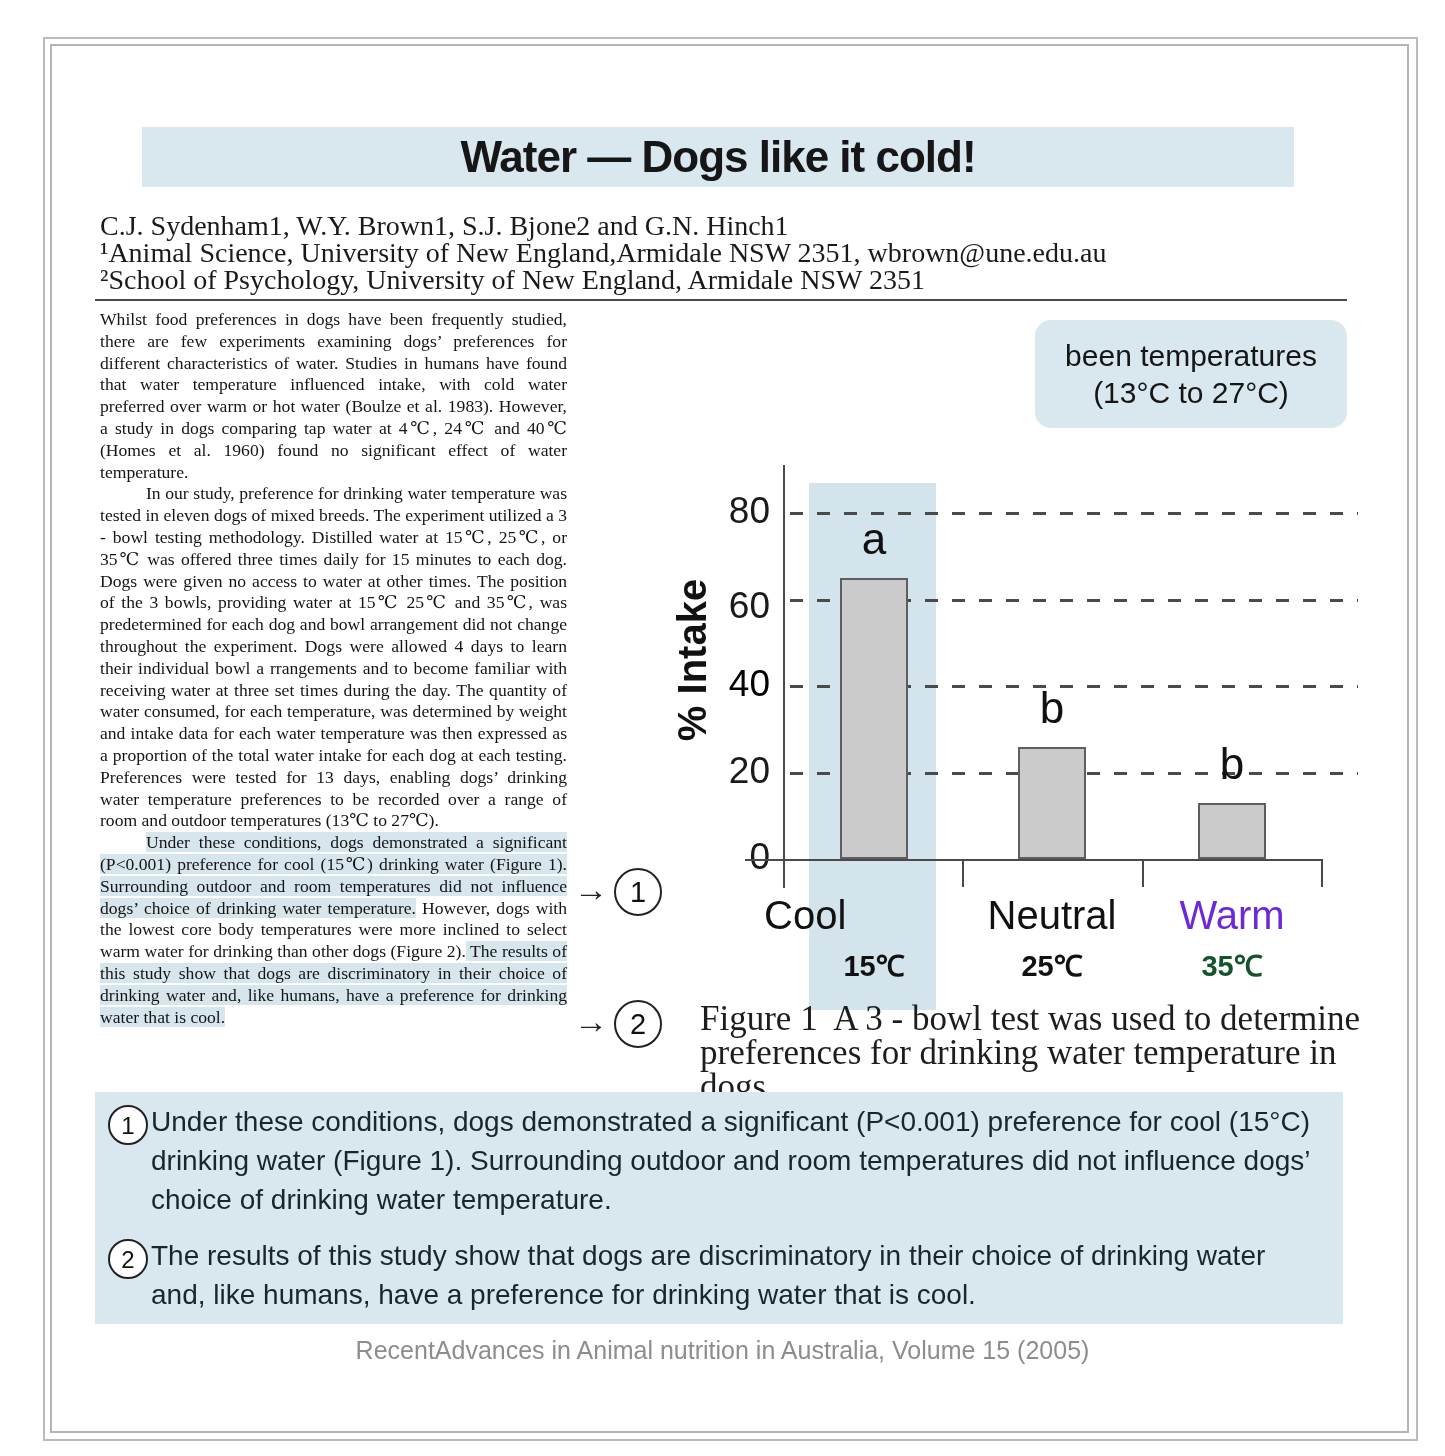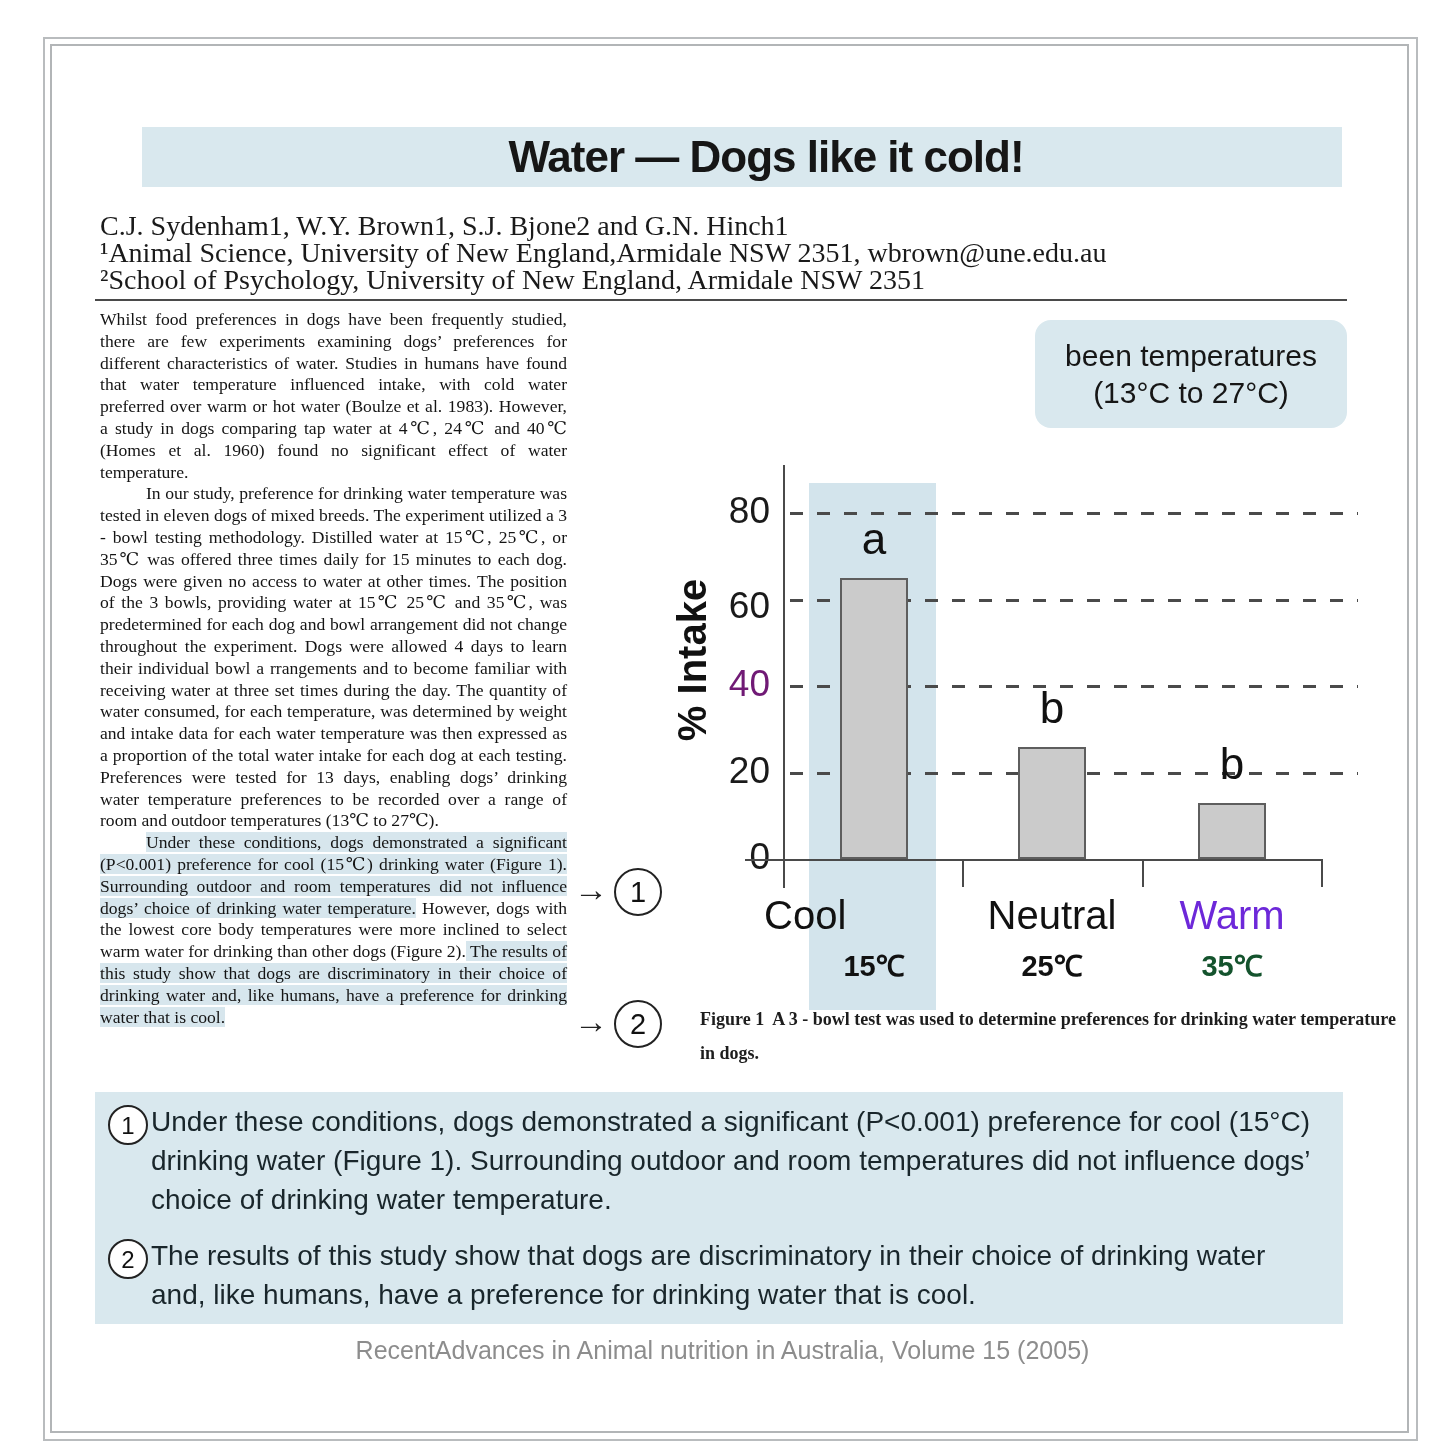--- a/index.html
+++ b/index.html
@@ -8,21 +8,21 @@
   .abs{position:absolute;}
   .serif{font-family:"Liberation Serif","DejaVu Serif",serif;}
 
   
   .border-outer{left:43px;top:37px;width:1371px;height:1400px;border:2px solid #b9bcbe;}
   .border-inner{left:50px;top:44px;width:1355px;height:1385px;border:2px solid #b2b5b7;}
 
   
   .title-band{left:142px;top:127px;width:1152px;height:60px;background:#d9e8ee;
               display:flex;align-items:center;justify-content:center;
-              font-size:44px;font-weight:700;letter-spacing:-1px;color:#161616;padding-left:48px;}
+              font-size:44px;font-weight:700;letter-spacing:-1px;color:#161616;}
 
   
   .authors{left:100px;top:212px;width:1260px;font-size:28px;line-height:27px;color:#1a1a1a;}
   .rule{left:95px;top:299px;width:1252px;height:2px;background:#4a4a4a;}
 
   
   .article{left:100px;top:309px;width:467px;font-size:17.6px;line-height:21.8px;
            text-align:justify;color:#141414;}
   .article p{margin:0;}
   .article p.ind{text-indent:46px;}
@@ -39,21 +39,21 @@
   
   .room-box{left:1035px;top:320px;width:312px;height:108px;background:#d9e8ee;
             border-radius:16px;display:flex;flex-direction:column;
             align-items:center;justify-content:center;
             font-size:30px;line-height:37px;color:#161616;}
 
   
   .chart{left:620px;top:440px;width:790px;height:580px;}
 
   
-  .fig-caption{left:700px;top:1002px;width:700px;font-size:18px;line-height:34px;color:#1d1d1d;font-weight:bold;}
+  .fig-caption{left:700px;top:1002px;width:700px;font-size:35px;line-height:34px;color:#1d1d1d;}
 
   
   .callout{left:95px;width:1248px;background:#d9e8ee;padding:10px 24px 10px 56px;
            box-sizing:border-box;font-size:28px;line-height:39px;color:#19262b;}
   .callout .circle{position:absolute;left:13px;top:13px;}
   .callout-1{top:1092px;}
   .callout-2{top:1226px;}
 
   
   .footer{left:0;top:1336px;width:1445px;text-align:center;
@@ -99,21 +99,21 @@
   </div>
 
   <div class="abs chart" id="chart">
       <div style="position: absolute; left: 189px; top: 43px; width: 127px; height: 527px; background: rgb(211, 228, 236);"></div>
       <div style="position: absolute; left: 170px; top: 331.5px; width: 568px; height: 3px; background: repeating-linear-gradient(to right, rgb(74, 74, 74) 0px, rgb(74, 74, 74) 13px, transparent 13px, transparent 27px);"></div>
       <div style="position: absolute; left: 170px; top: 245px; width: 568px; height: 3px; background: repeating-linear-gradient(to right, rgb(74, 74, 74) 0px, rgb(74, 74, 74) 13px, transparent 13px, transparent 27px);"></div>
       <div style="position: absolute; left: 170px; top: 158.5px; width: 568px; height: 3px; background: repeating-linear-gradient(to right, rgb(74, 74, 74) 0px, rgb(74, 74, 74) 13px, transparent 13px, transparent 27px);"></div>
       <div style="position: absolute; left: 170px; top: 72px; width: 568px; height: 3px; background: repeating-linear-gradient(to right, rgb(74, 74, 74) 0px, rgb(74, 74, 74) 13px, transparent 13px, transparent 27px);"></div>
       <div style="position: absolute; left: 58px; top: 396px; width: 92px; text-align: right; font-size: 37px; color: rgb(26, 26, 26);">0</div>
       <div style="position: absolute; left: 58px; top: 309.5px; width: 92px; text-align: right; font-size: 37px; color: rgb(26, 26, 26);">20</div>
-      <div style="position: absolute; left: 58px; top: 223px; width: 92px; text-align: right; font-size: 37px; color: #701a75;">40</div>
+      <div style="position: absolute; left: 58px; top: 223px; width: 92px; text-align: right; font-size: 37px; color: #000000;">40</div>
       <div style="position: absolute; left: 58px; top: 136.5px; width: 92px; text-align: right; font-size: 37px; color: rgb(26, 26, 26); margin-top: 8px;">60</div>
       <div style="position: absolute; left: 58px; top: 50px; width: 92px; text-align: right; font-size: 37px; color: rgb(26, 26, 26);">80</div>
       <div style="position: absolute; left: 163px; top: 25px; width: 2px; height: 423px; background: rgb(74, 74, 74);"></div>
       <div style="position: absolute; left: 125px; top: 419px; width: 38px; height: 2px; background: rgb(74, 74, 74);"></div>
       <div style="position: absolute; left: 163px; top: 419px; width: 540px; height: 2px; background: rgb(74, 74, 74);"></div>
       <div style="position: absolute; left: 342px; top: 421px; width: 2px; height: 26px; background: rgb(74, 74, 74);"></div>
       <div style="position: absolute; left: 522px; top: 421px; width: 2px; height: 26px; background: rgb(74, 74, 74);"></div>
       <div style="position: absolute; left: 701px; top: 421px; width: 2px; height: 26px; background: rgb(74, 74, 74);"></div>
       <div style="position: absolute; left: 220px; top: 138px; width: 68px; height: 281px; background: rgb(203, 203, 203); border: 2px solid rgb(94, 94, 94); box-sizing: border-box;"></div>
       <div style="position: absolute; left: 194px; top: 74px; width: 120px; text-align: center; font-size: 44px; color: rgb(17, 17, 17);">a</div>

